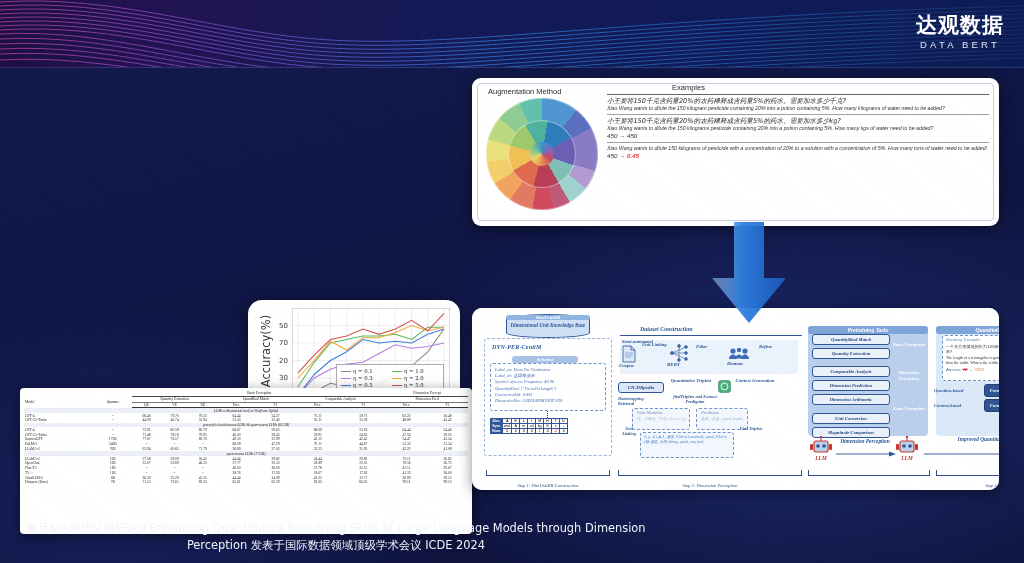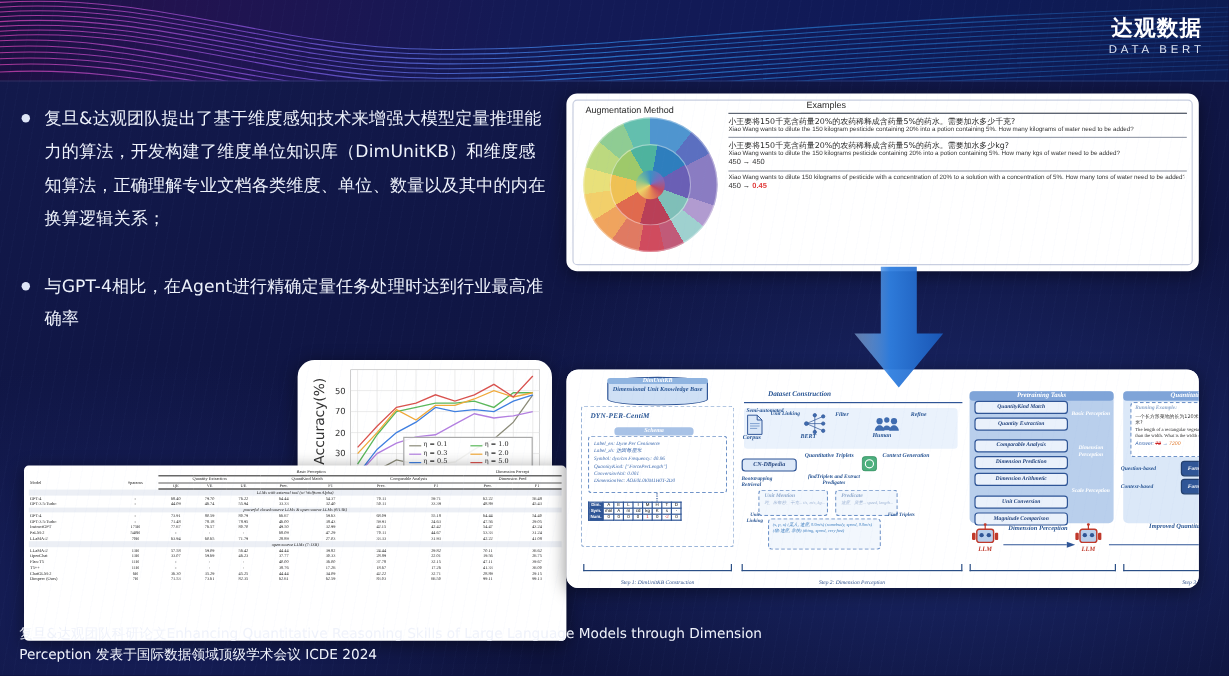--- a/index.html
+++ b/index.html
@@ -36,21 +36,21 @@
   .hdr-waves { position:absolute; inset:0; }
   .header-title {
     position: absolute; left: 112px; top: 14px;
     font-size: 26px; font-weight: bold; color: #ffffff;
     letter-spacing: .5px;
     text-shadow: 0 1px 3px rgba(0,0,0,.6);
     font-family: "DejaVu Sans", sans-serif;
     white-space: nowrap;
   }
   .logo { position:absolute; right: 20px; top: 14px; text-align:center; }
-  .logo-cn { font-size: 18px; font-weight: bold; color:#fff; letter-spacing:1px;
+  .logo-cn { font-size: 21px; font-weight: bold; color:#fff; letter-spacing:1px;
              font-family:"DejaVu Sans",sans-serif; line-height:1.1;}
   .logo-en { font-size: 9.5px; color:#dfe6f5; letter-spacing: 3.2px; margin-top:2px;
              font-family:"Liberation Sans",sans-serif;}
 
   
   .bullets { position:absolute; left: 18px; top: 86px; width: 440px; }
   .bullet { display:flex; margin-bottom: 28px; }
   .dot { width: 7px; height: 7px; border-radius:50%; background:#dfe6f7; margin: 9px 12px 0 0; flex: 0 0 auto; }
   .btext {
     color:#eef2fb; font-size: 14.3px; line-height: 1.95;
@@ -86,21 +86,21 @@
         #2e7ebd 0deg 50deg, #6a5fb5 50deg 100deg, #7fbfb8 100deg 140deg,
         #b93f57 140deg 185deg, #e06a4e 185deg 230deg, #efc154 230deg 275deg,
         #9ec96a 275deg 320deg, #4eb39e 320deg 360deg);
     box-shadow: inset 0 0 0 1px rgba(255,255,255,.45);
   }
   .sunburst::after{
     content:""; position:absolute; left:44px; top:44px; width:24px; height:24px; border-radius:50%;
     background: conic-gradient(from 0deg,#3b8fc4,#7a6abd,#c4485e,#e98b52,#ecd468,#7dc291,#3b8fc4);
   }
   .ex-list { position:absolute; left: 135px; top: 16px; right: 10px; }
-  .ex-row { border-top: 1px solid #9aa0ad; padding: 2px 2px 2px 0; }
+  .ex-row { border-top: 1px solid #9aa0ad; padding: 2px 2px 2px 0; font-style: italic; }
   .ex-row:first-child{border-top:1px solid #5c6472;}
   .ex-cn { font-size:6.6px; color:#2b2b2b; line-height:1.25; white-space:nowrap; overflow:hidden;
            font-family:"DejaVu Sans",sans-serif;}
   .ex-en { font-size:5.2px; color:#333; line-height:1.3; white-space:nowrap; overflow:hidden; }
   .ex-num{ font-size:6.2px; color:#333; line-height:1.3;} .hl-r{color:#e03a3a; font-weight:bold;}
 
   
   .big-arrow { position:absolute; left:700px; top:222px; width:98px; height:104px; z-index:5; }
 
   
@@ -149,21 +149,21 @@
             font-family:"Liberation Serif",serif; }
   .robot { position:absolute; width:22px; height:20px; }
   .mini-table { position:absolute; font-size:3.7px; border-collapse:collapse; font-family:"Liberation Sans",sans-serif;}
   .mini-table td,.mini-table th{ border:.5px solid #2f5596; padding:0 1px; text-align:center; min-width:8px;}
   .mini-table th{ background:#2f5596; color:#fff; font-weight:bold;}
   .rd{color:#cc2222;}
 
   
   .caption { position:absolute; left: 16px; bottom: 8px; width: 640px;
              color:#f0f3fb; font-size: 11.4px; line-height: 1.55;
-             font-family:"DejaVu Sans", sans-serif; }
+             font-family:"DejaVu Sans", sans-serif;text-align:center; }
 </style>
 </head>
 <body>
 
 <div class="slide">
 
   <div class="header">
     <svg class="hdr-waves" viewBox="0 0 1024 68" preserveAspectRatio="none">
       <defs>
         <linearGradient id="wg" x1="0" y1="0" x2="1" y2="0">
@@ -190,30 +190,20 @@
         <path d="M0,54 C110,48 200,82 320,88 C460,96 640,64 1024,54"></path>
         <path d="M0,60 C110,54 200,86 320,92 C460,100 640,68 1024,58"></path>
       </g>
     </svg>
     <div class="logo">
       <div class="logo-cn">达观数据</div>
       <div class="logo-en">DATA BERT</div>
     </div>
   </div>
 
-  <div class="bullets">
-    <div class="bullet">
-      <span class="dot"></span>
-      <span class="btext">复旦&amp;达观团队提出了基于维度感知技术来增强大模型定量推理能力的算法，开发构建了维度单位知识库（DimUnitKB）和维度感知算法，正确理解专业文档各类维度、单位、数量以及其中的内在换算逻辑关系；</span>
-    </div>
-    <div class="bullet">
-      <span class="dot"></span>
-      <span class="btext">与GPT-4相比，在Agent进行精确定量任务处理时达到行业最高准确率</span>
-    </div>
-  </div>
 
   <div class="card" id="aug-card">
     <div class="card-inner"></div>
     <div class="aug-title">Augmentation Method</div>
     <div class="ex-title">Examples</div>
     <div style="position:absolute;left:195px;top:16px;right:10px;height:1px;background:#555;"></div>
     <div class="sunburst"></div>
     <div class="ex-list">
       <div class="ex-row">
         <div class="ex-cn">小王要将150千克含药量20%的农药稀释成含药量5%的药水。需要加水多少千克?</div>

